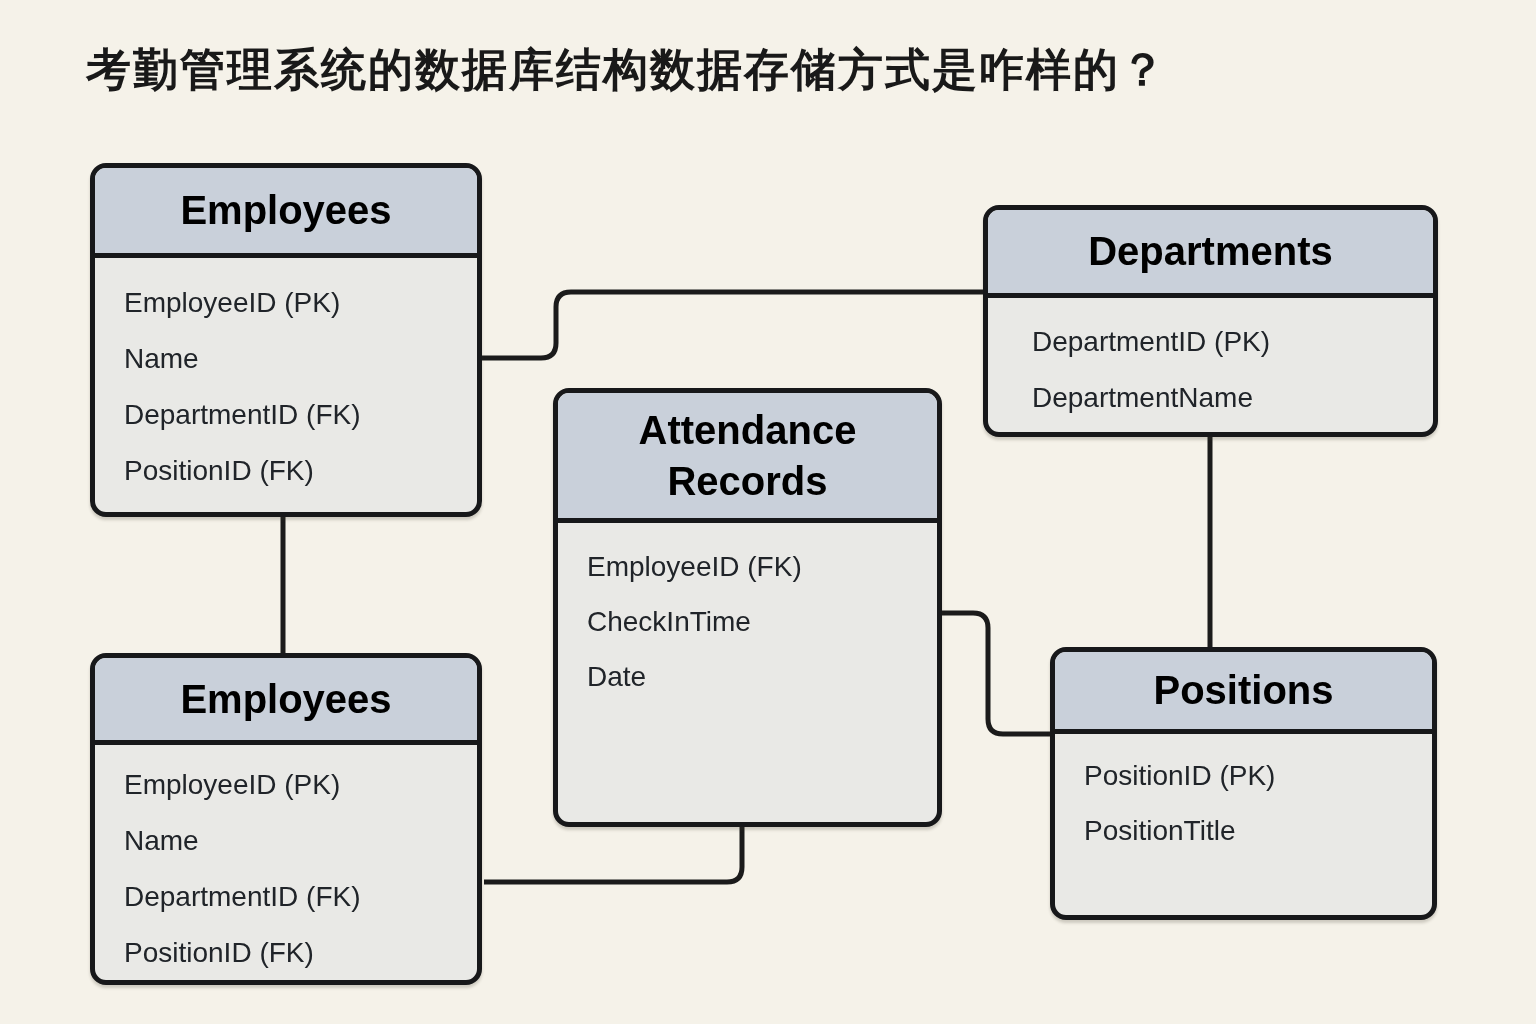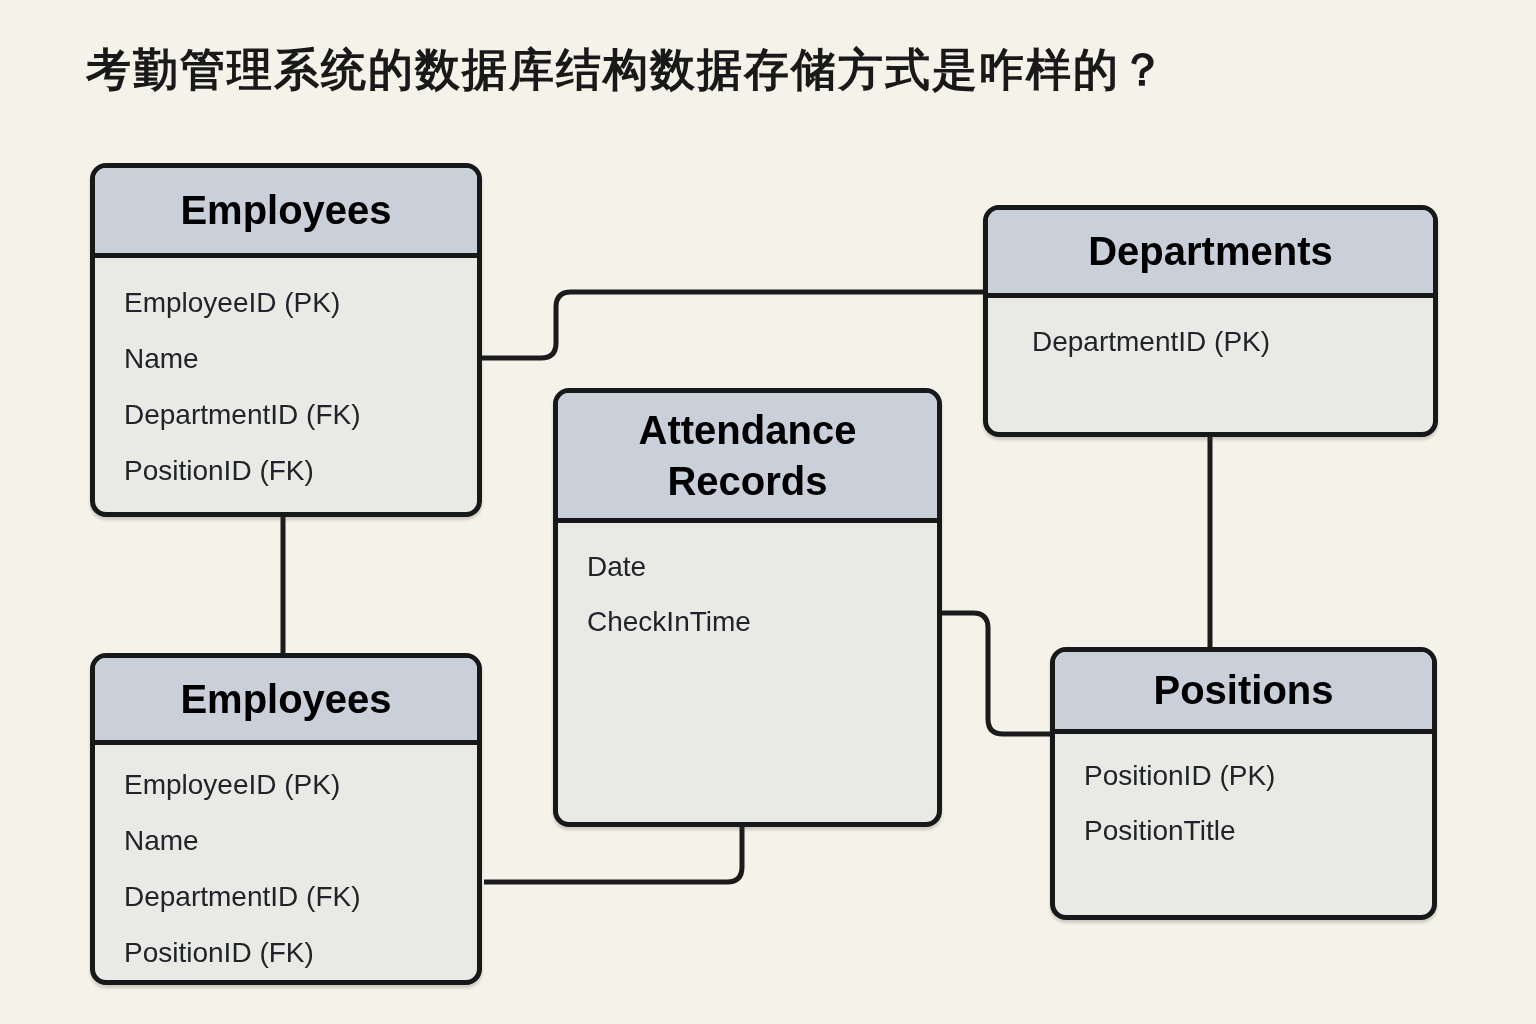--- a/index.html
+++ b/index.html
@@ -127,30 +127,32 @@
       <div class="tbl-field">PositionID (FK)</div>
     </div>
   </div>
 
   <div class="tbl" id="t-departments">
     <div class="tbl-header">
       <span>Departments</span>
     </div>
     <div class="tbl-body">
       <div class="tbl-field">DepartmentID (PK)</div>
+      <div class="tbl-field">DepartmentName</div>
     </div>
   </div>
 
   <div class="tbl" id="t-attendance">
     <div class="tbl-header">
       <span>Attendance Records</span>
     </div>
     <div class="tbl-body">
+      <div class="tbl-field">EmployeeID (FK)</div>
+      <div class="tbl-field">CheckInTime</div>
       <div class="tbl-field">Date</div>
-      <div class="tbl-field">CheckInTime</div>
     </div>
   </div>
 
   <div class="tbl" id="t-employees-bottom">
     <div class="tbl-header">
       <span>Employees</span>
     </div>
     <div class="tbl-body">
       <div class="tbl-field">EmployeeID (PK)</div>
       <div class="tbl-field">Name</div>

